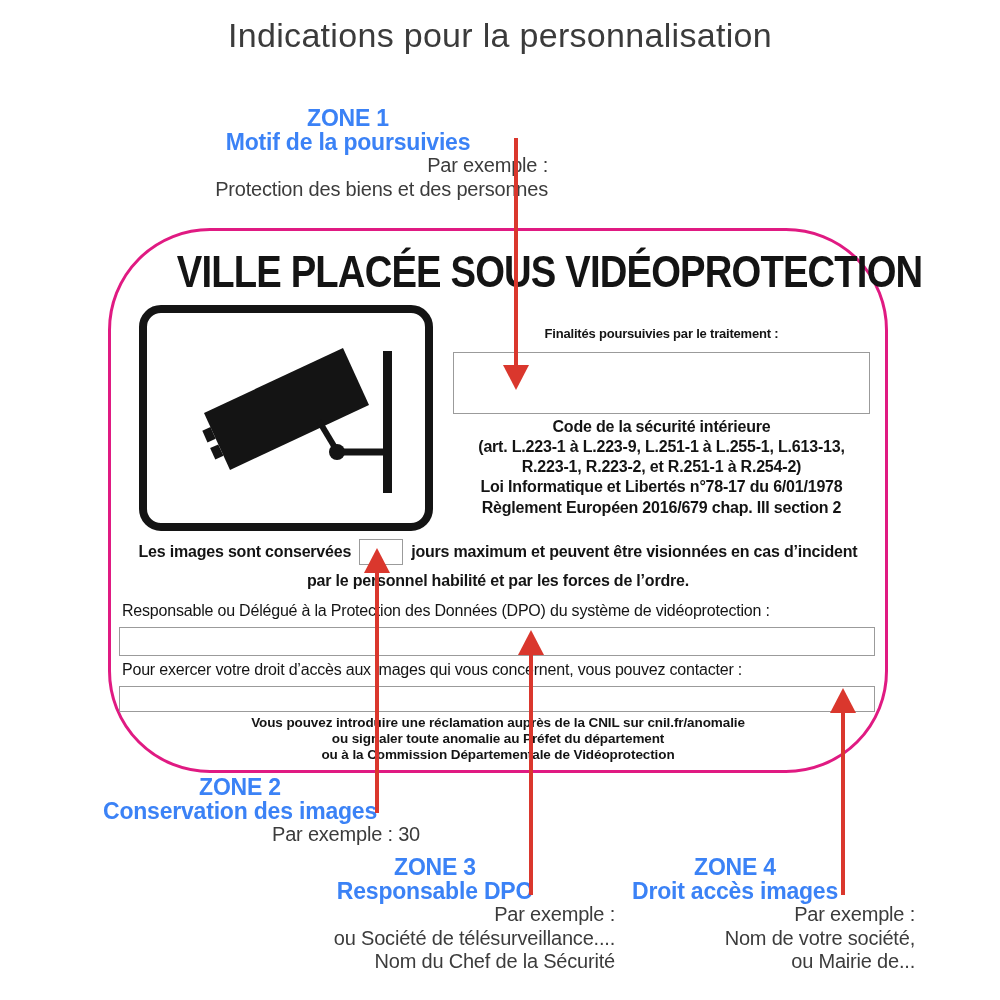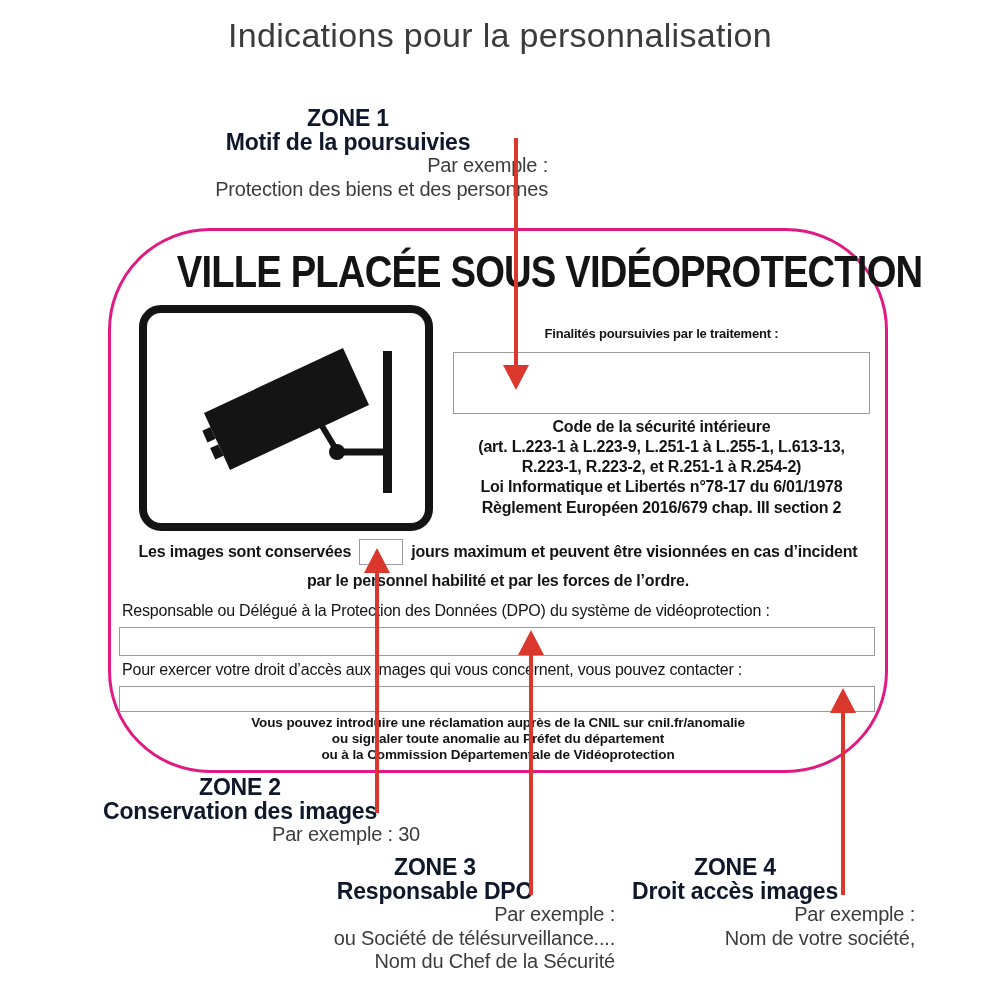--- a/index.html
+++ b/index.html
@@ -5,21 +5,21 @@
   html,body{margin:0;padding:0;background:#fff;}
   .canvas{position:relative;width:1000px;height:1000px;background:#ffffff;overflow:hidden;
           font-family:"Liberation Sans", sans-serif;color:#141414;}
 
   
   .page-title{position:absolute;top:16px;left:0;width:100%;text-align:center;
               font-size:34px;font-weight:400;color:#3b3b3b;letter-spacing:.3px;}
 
   
   .zone{position:absolute;text-align:center;color:#3c3c3c;z-index:3;}
-  .zone .zt{font-size:23px;font-weight:700;color:#0f172a;line-height:1.05;letter-spacing:-.2px;}
+  .zone .zt{font-size:23px;font-weight:700;color:#3b82f6;line-height:1.05;letter-spacing:-.2px;}
   .zone .ex{font-size:20px;line-height:1.18;letter-spacing:-.2px;text-align:right;}
 
   .zone1{left:148px;top:106px;width:400px;}
   .zone2{left:60px;top:775px;width:360px;}
   .zone3{left:255px;top:855px;width:360px;}
   .zone4{left:555px;top:855px;width:360px;}
 
   
   .aline{position:absolute;width:4px;background:#da372d;z-index:6;}
   .ahead{position:absolute;width:0;height:0;border-left:13px solid transparent;
@@ -136,20 +136,21 @@
     <div class="ex">Par exemple :</div>
     <div class="ex">ou Société de télésurveillance....</div>
     <div class="ex">Nom du Chef de la Sécurité</div>
   </div>
 
   <div class="zone zone4">
     <div class="zt">ZONE 4</div>
     <div class="zt">Droit accès images</div>
     <div class="ex">Par exemple :</div>
     <div class="ex">Nom de votre société,</div>
+    <div class="ex">ou Mairie de...</div>
   </div>
 
   <div class="aline" style="left:514px;top:138px;height:230px;"></div>
   <div class="ahead down" style="left:503px;top:365px;"></div>
 
   <div class="ahead up" style="left:364px;top:548px;"></div>
   <div class="aline" style="left:375px;top:571px;height:242px;"></div>
 
   <div class="ahead up" style="left:518px;top:630px;"></div>
   <div class="aline" style="left:529px;top:653px;height:242px;"></div>

